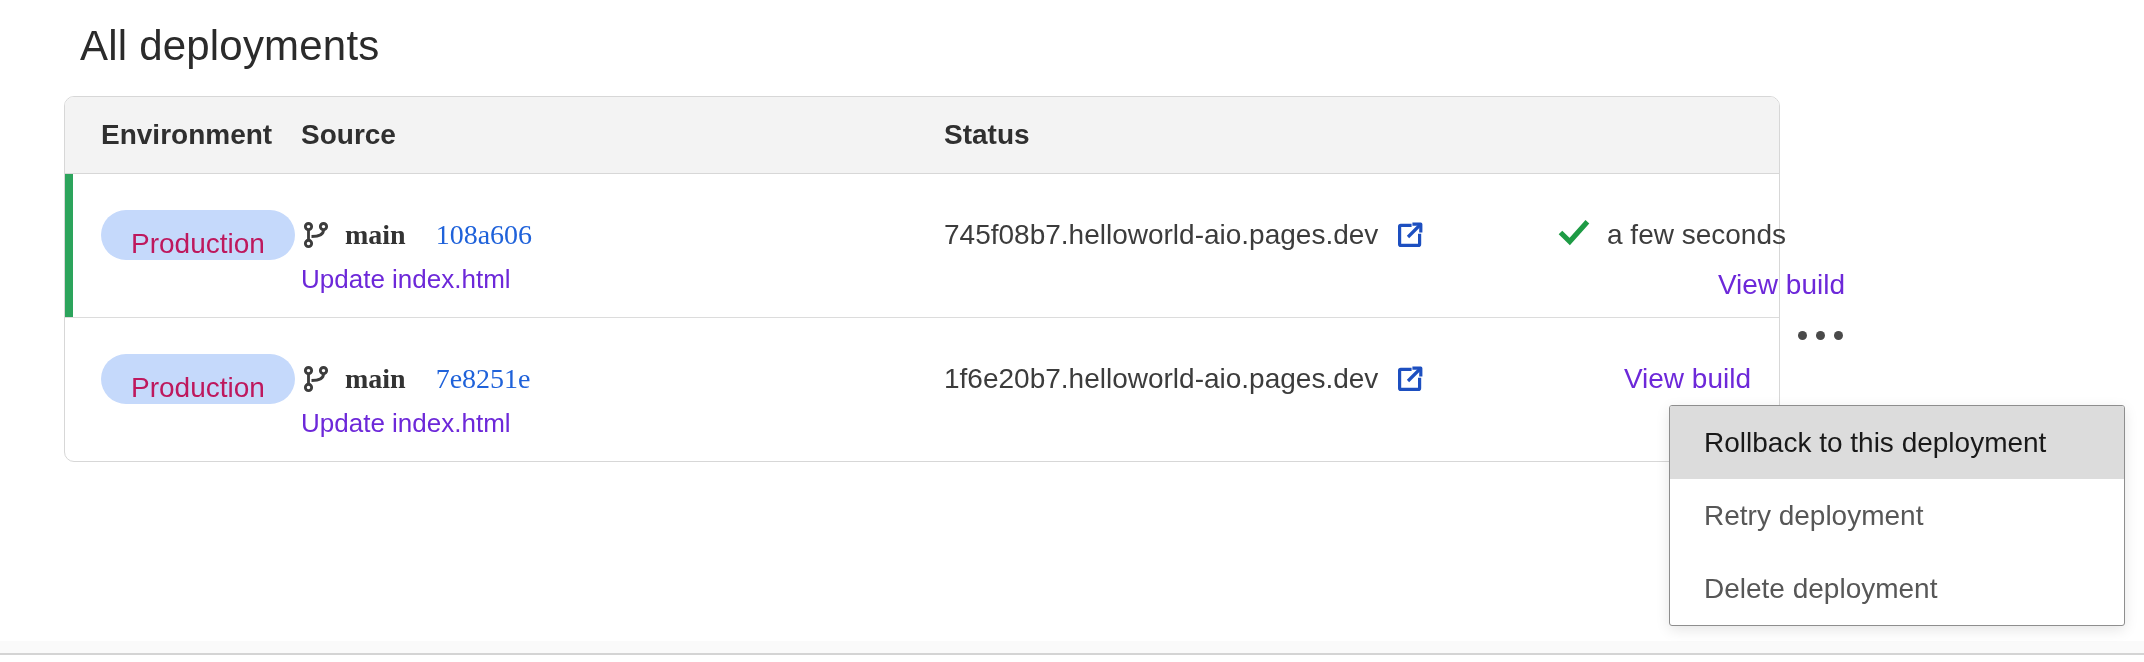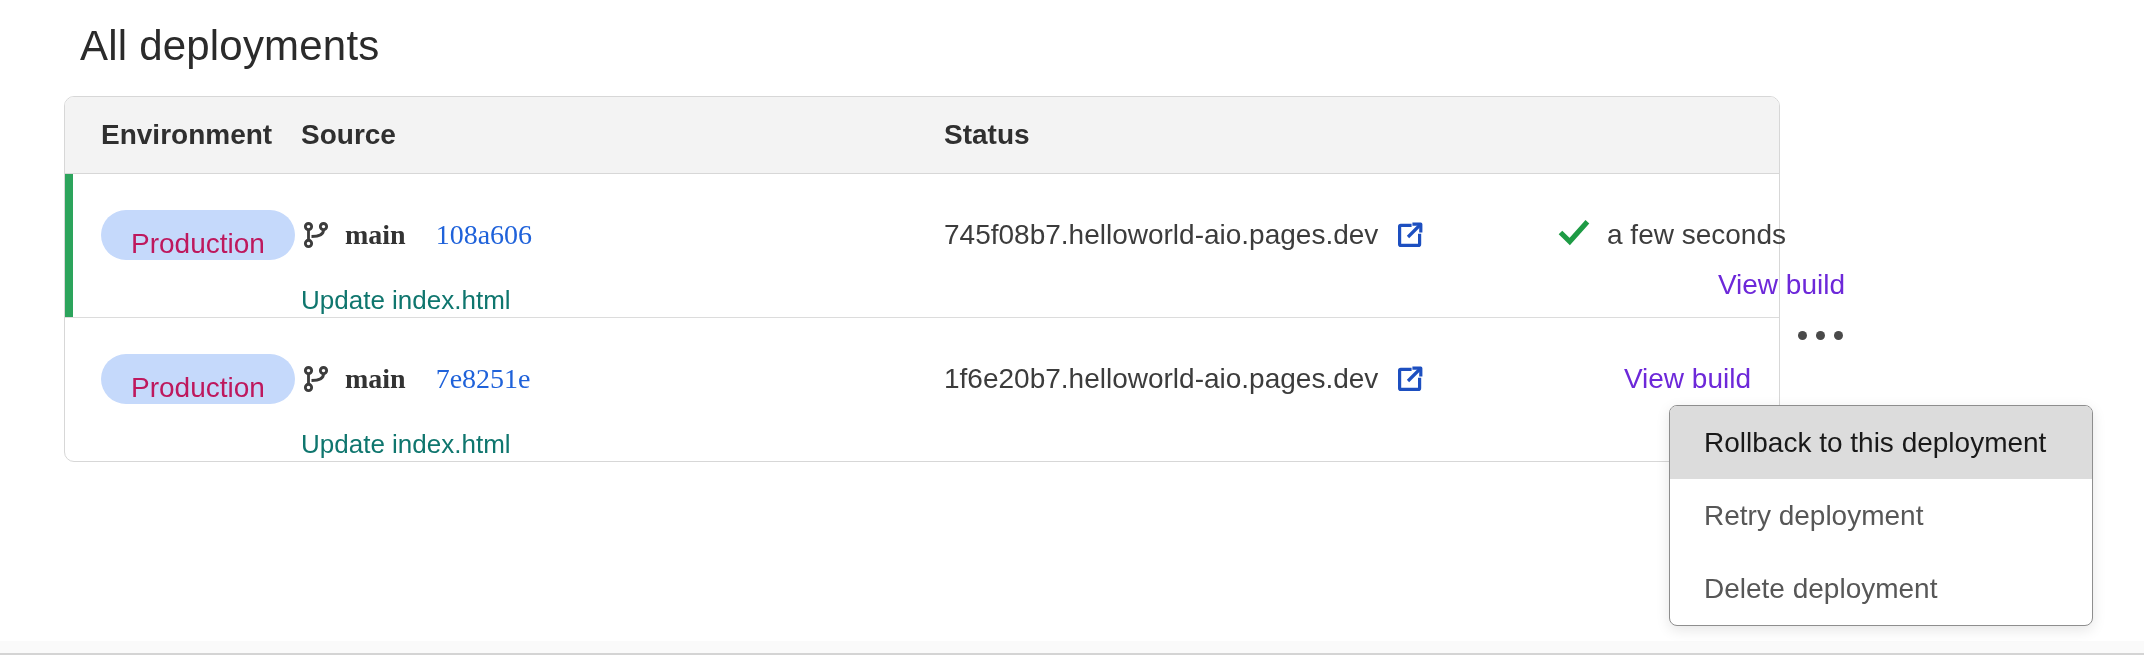--- a/index.html
+++ b/index.html
@@ -27,38 +27,38 @@
     background:#2ca45c; }
 
   .badge { display:inline-block; height:50px; line-height:50px; padding:9px 30px;
     background:#c5d9fb; color:#be185d; font-size:28px; border-radius:25px; }
 
   .src-line1 { display:flex; align-items:center; height:50px;font-family:Liberation Serif, serif; }
   .branch-icon svg { display:block; }
   .branch-name { font-weight:700; color:#333; font-size:28px; margin-left:14px; }
   .commit-link { color:#1f62da; font-size:28px; margin-left:30px;
     text-decoration:none; cursor:pointer; }
-  .commit-msg { margin-top:25px; font-size:26px; line-height:30px; color:#0f766e; }
+  .commit-msg { margin-top:4px; font-size:26px; line-height:30px; color:#6d28d9; }
 
   .dep-cell { display:flex; align-items:center; height:50px; }
   .dep-url { font-size:28px; color:#3c3c3c; }
   .ext-link { margin-left:16px; display:flex; cursor:pointer; }
 
   .status-cell { display:flex; align-items:flex-end; padding-left:8px;
     padding-right:28px;flex-direction:column; }
   .status-left { display:flex; align-items:center; height:50px; width:288px; }
   .status-time { font-size:28px; color:#3d3d3d; margin-left:16px; }
   .view-build { height:50px; line-height:50px; font-size:28px; color:#6d28d9;
     text-decoration:none; cursor:pointer; }
   .dots-btn { margin-left:auto; height:50px; display:flex; align-items:center;
     gap:9px; cursor:pointer; padding:0 2px; }
   .dot { width:9px; height:9px; border-radius:50%; background:#4a4a4a; }
 
-  .context-menu { position:absolute; left:1669px; top:405px; width:424px;
-    background:#fff; border:1px solid #8e8e8e; border-radius:8px;
+  .context-menu { position:absolute; left:1669px; top:405px; width:456px;
+    background:#fff; border:1px solid #8e8e8e; border-radius:3px;
     box-shadow:0 4px 14px rgba(0,0,0,.10); z-index:10; overflow:hidden; }
   .menu-item { height:73px; line-height:73px; padding-left:34px; font-size:28px;
     color:#575757; cursor:pointer; white-space:nowrap; }
   .menu-item.highlighted { background:#dcdcdc; color:#191919; }
 
   .page-bottom-band { position:absolute; left:0; top:641px; width:2144px;
     height:14px; background:#fafafa; border-bottom:2px solid #d4d4d4; }
 </style>
 </head>
 <body>

